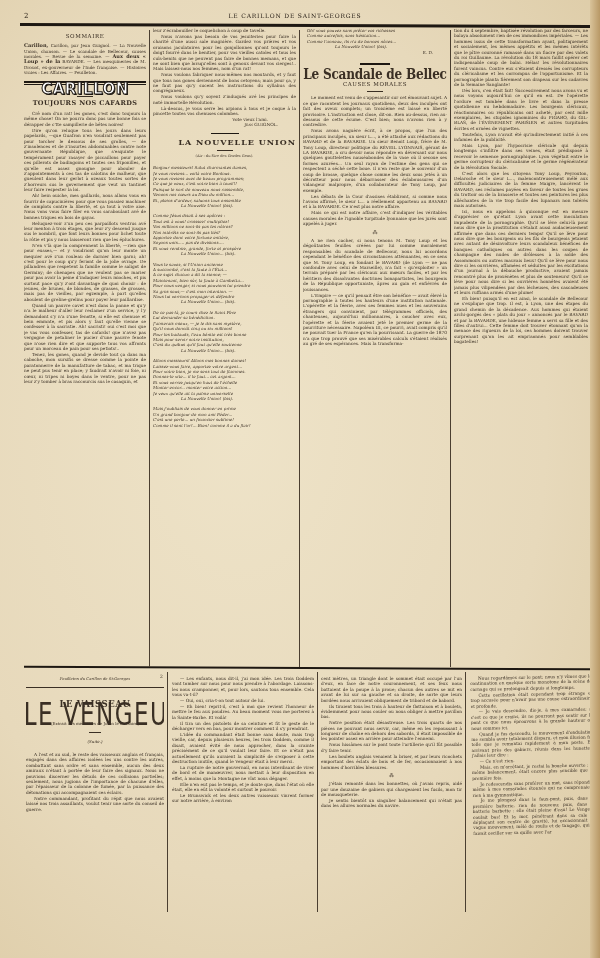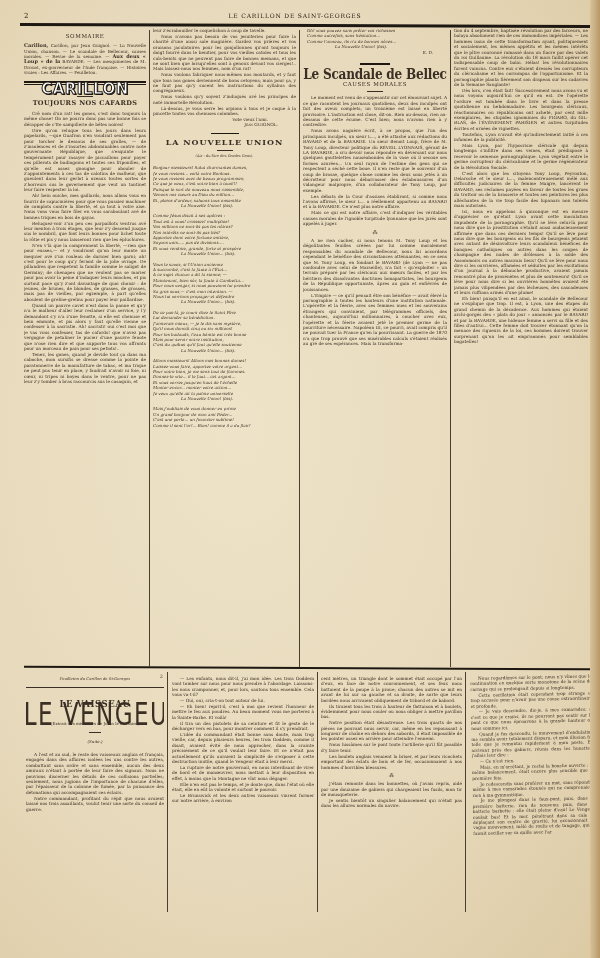--- a/index.html
+++ b/index.html
@@ -46,21 +46,21 @@
   }
   .small-ornament { width: 16px; height: 1px; background: #3a2f24; margin: 3px auto; }
   .art-heading {
     text-align: center; font-weight: bold; font-size: 6.5px; letter-spacing: 0.4px;
     margin: 4px 0 5px;
   }
   .signature { text-align: right; padding-right: 18px; font-variant: small-caps; }
   .sign-intro { text-align: right; padding-right: 28px; }
 
   .poem-title {
-    text-align: center; font-family: "DejaVu Serif", serif; font-weight: bold;
+    text-align: right; font-family: "DejaVu Serif", serif; font-weight: bold;
     font-size: 8px; letter-spacing: 1px; margin: 6px 0 4px;
   }
   .poem-sub { text-align: center; font-size: 3.6px; margin-bottom: 6px; }
   .poem { font-style: italic; font-size: 4.1px; line-height: 5.4px; text-align: left; }
   .poem .line { display: block; white-space: nowrap; }
   .poem .refrain { display: block; padding-left: 28px; }
   .poem .stanza { margin-bottom: 5px; }
 
   .scandale-title {
     text-align: center; font-family: "DejaVu Serif", serif;

